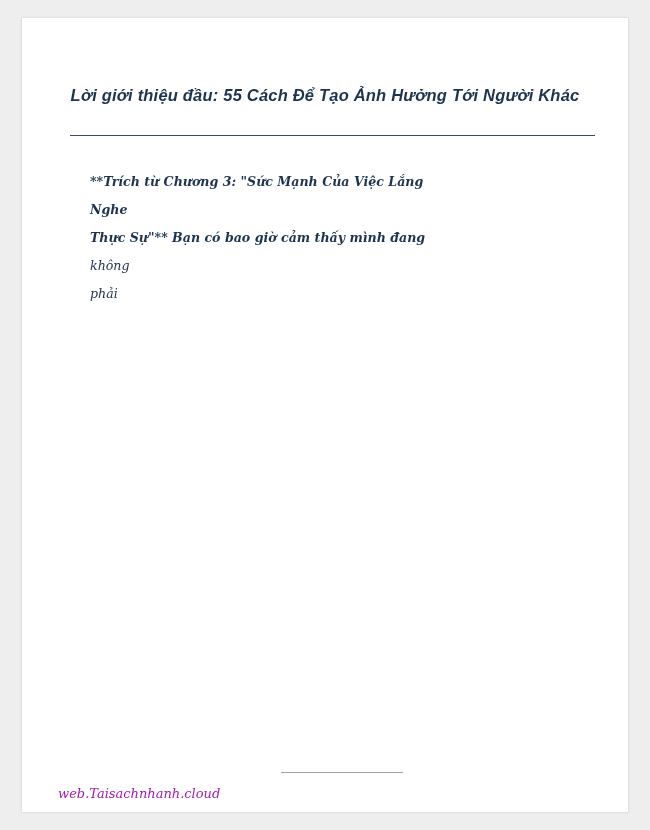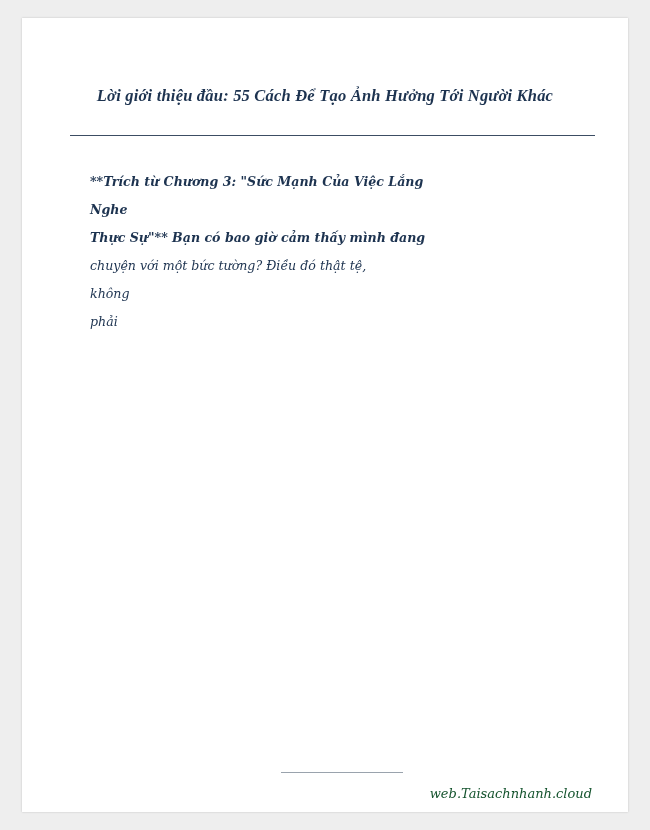--- a/index.html
+++ b/index.html
@@ -27,21 +27,21 @@
     position: relative;
     width: 100%;
     height: 100%;
   }
   .doc-title {
     position: absolute;
     left: 36px;
     top: 68px;
     width: 534px;
     text-align: center;
-    font-family: Liberation Serif, serif;
+    font-family: Liberation Sans, sans-serif;
     font-weight: bold;
     font-style: italic;
     font-size: 16.5px;
     color: #1d3350;
     letter-spacing: 0.2px;
     white-space: nowrap;
   }
   .title-rule {
     position: absolute;
     left: 48px;
@@ -73,42 +73,41 @@
     top: 754px;
     width: 122px;
     height: 0;
     border-top: 1px solid #9aa3ad;
   }
   .footer-text {
     position: absolute;
     left: 36px;
     top: 768px;
     width: 534px;
-    text-align: right;
+    text-align: left;
     font-family: "DejaVu Serif", serif;
     font-style: italic;
     font-size: 13px;
-    color: #14532d;
+    color: #a21caf;
   }
 </style>
 </head>
 <body>
 
 <div class="page">
   <div class="page-inner">
 
     <div class="doc-title">Lời giới thiệu đầu: 55 Cách Để Tạo Ảnh Hưởng Tới Người Khác</div>
 
     <div class="title-rule"></div>
 
     <div class="body-block">
       <div class="body-line bold">**Trích từ Chương 3: "Sức Mạnh Của Việc Lắng</div>
       <div class="body-line bold">Nghe</div>
       <div class="body-line bold">Thực Sự"** Bạn có bao giờ cảm thấy mình đang</div>
-      <div class="body-line">chuyện với một bức tường? Điều đó thật tệ,</div>
       <div class="body-line">không</div>
       <div class="body-line">phải</div>
     </div>
 
     <div class="footer-rule"></div>
     <div class="footer-text">web.Taisachnhanh.cloud</div>
 
   </div>
 </div>
 

